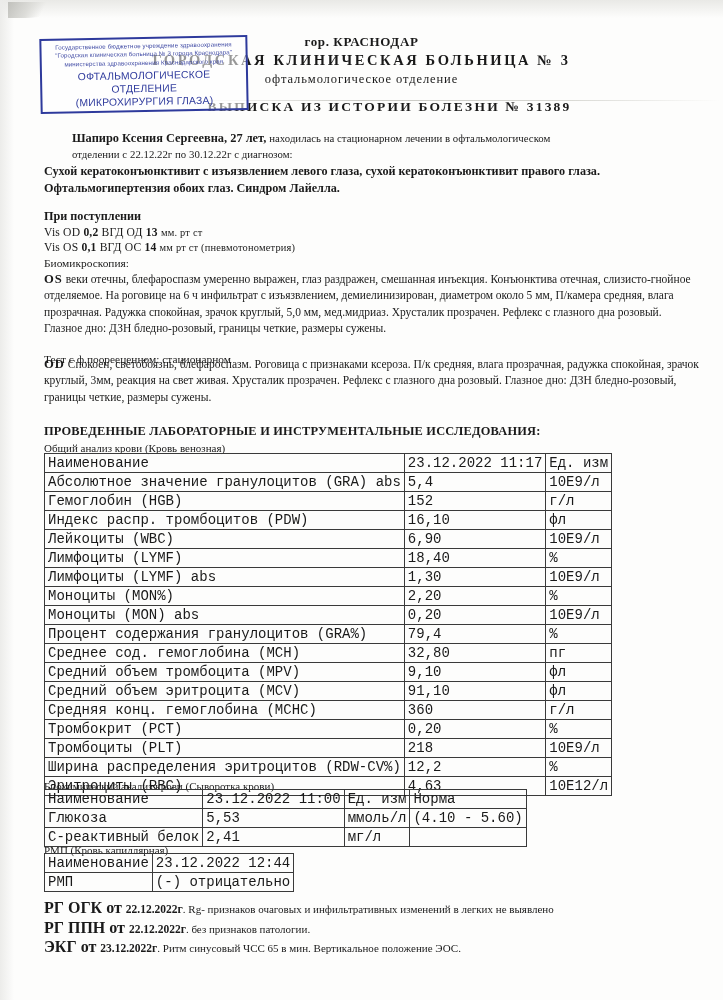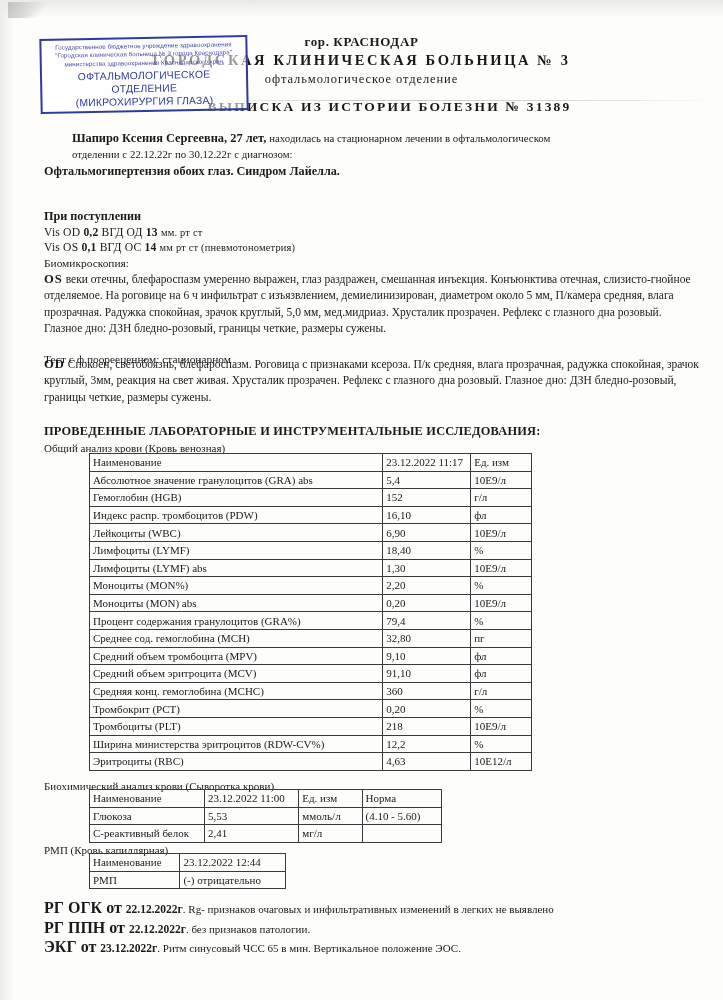--- a/index.html
+++ b/index.html
@@ -151,23 +151,22 @@
     font-weight: bold;
     font-size: 12.4px;
     letter-spacing: .2px;
   }
   .tbl-caption-1 { top: 441px; font-size: 11px; }
   .tbl-caption-2 { font-size: 11px; }
 
   
   table {
     border-collapse: collapse;
-    font-family: Liberation Serif, serif;
-    font-size: 11px;
-    margin-left: 45px;
+    font-family: Liberation Mono, monospace;
+    font-size: 14px;
   }
   table td, table th {
     border: 1px solid #3a3a3a;
     padding: 1px 3px;
     text-align: left;
     font-weight: normal;
     vertical-align: middle;
     white-space: nowrap;
     overflow: hidden;
   }
@@ -247,20 +246,21 @@
     <span class="rest">находилась на стационарном лечении в офтальмологическом</span>
     <br>
     <span class="rest">отделении с</span>
     <span class="rest">22.12.22г</span>
     <span class="rest">по</span>
     <span class="rest">30.12.22г</span>
     <span class="rest">с диагнозом:</span>
   </div>
 
   <div class="txt dx">
+    <div>Сухой кератоконъюнктивит с изъязвлением левого глаза, сухой кератоконъюнктивит правого глаза.</div>
     <div>Офтальмогипертензия обоих глаз. Синдром Лайелла.</div>
   </div>
 
   <div class="txt admit">
     <div class="hd">При поступлении</div>
     <div class="vis-row">
       <span class="lbl">Vis OD</span>
       <span class="val">0,2</span>
       <span class="lbl">ВГД ОД</span>
       <span class="val">13</span>
@@ -367,21 +367,21 @@
           <td class="c-name">Тромбокрит (PCT)</td>
           <td class="c-val">0,20</td>
           <td class="c-unit">%</td>
         </tr>
         <tr>
           <td class="c-name">Тромбоциты (PLT)</td>
           <td class="c-val">218</td>
           <td class="c-unit">10Е9/л</td>
         </tr>
         <tr>
-          <td class="c-name">Ширина министерства эритроцитов (RDW-CV%)</td>
+          <td class="c-name">Ширина распределения эритроцитов (RDW-CV%)</td>
           <td class="c-val">12,2</td>
           <td class="c-unit">%</td>
         </tr>
         <tr>
           <td class="c-name">Эритроциты (RBC)</td>
           <td class="c-val">4,63</td>
           <td class="c-unit">10Е12/л</td>
         </tr>
       </tbody>
   </table>

